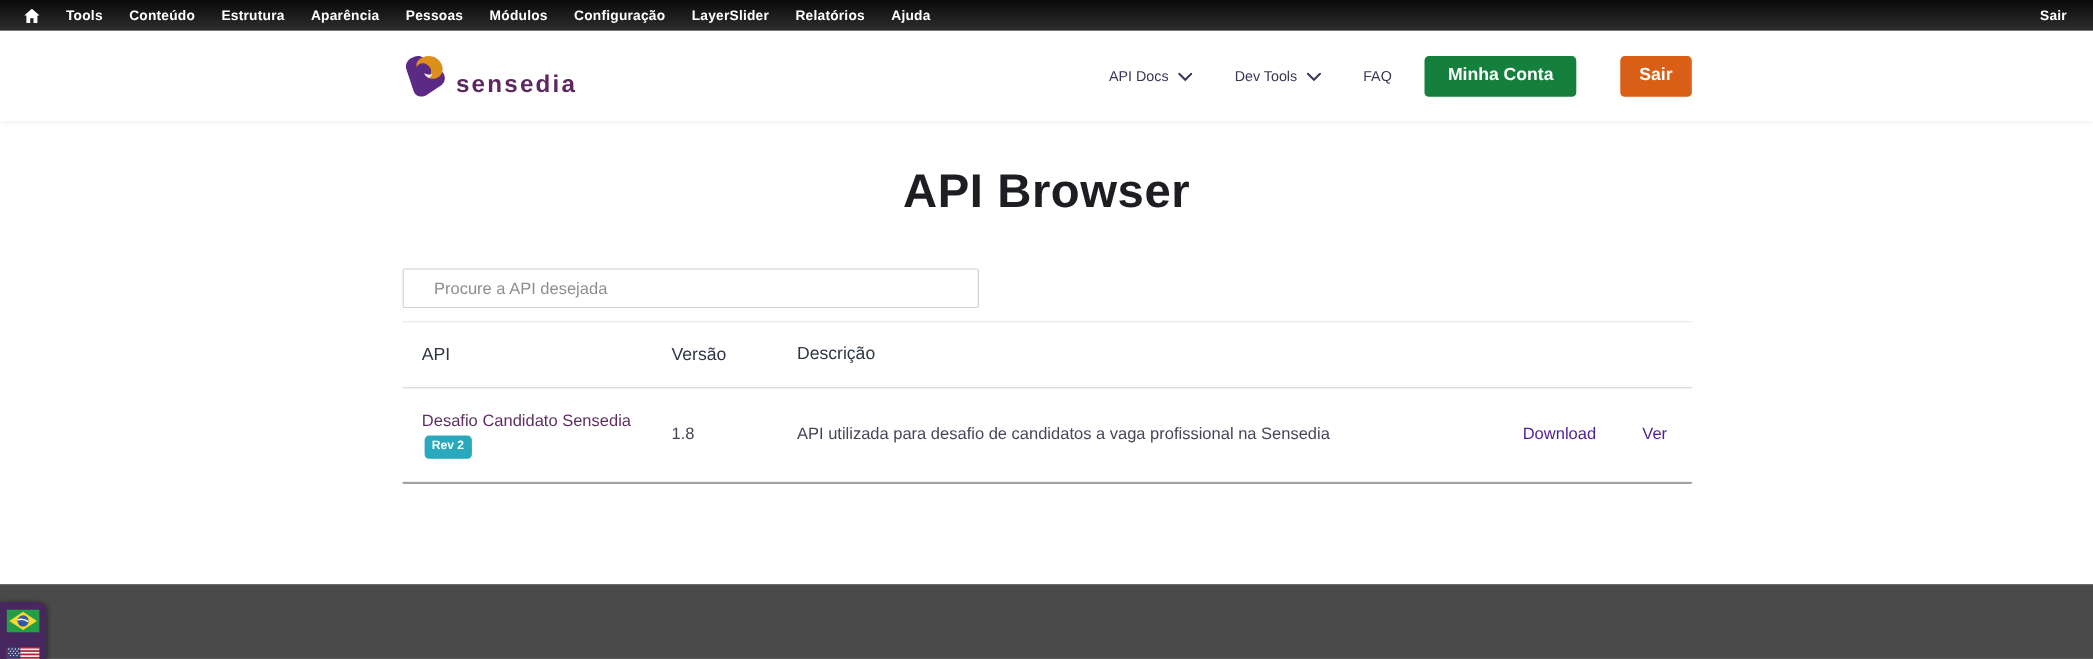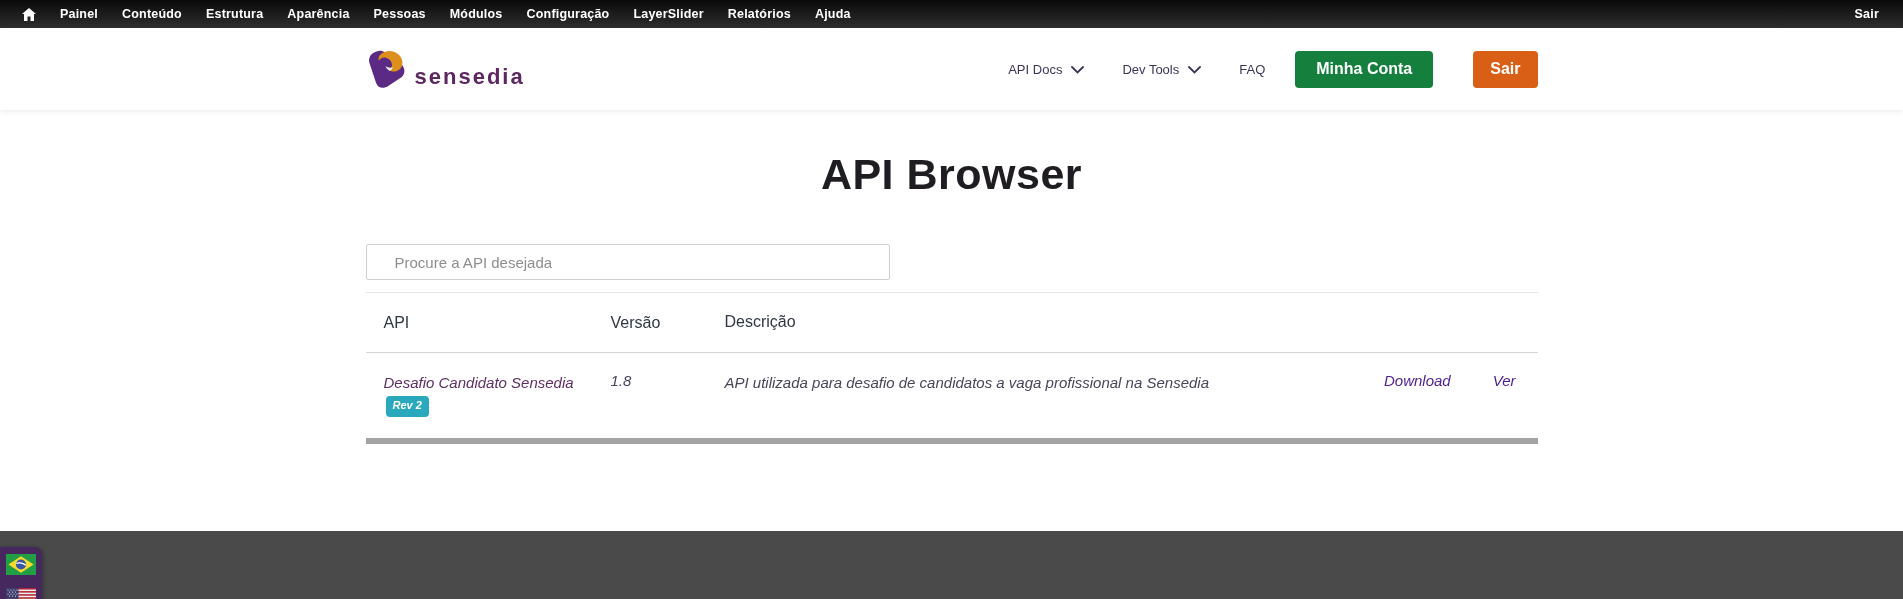--- a/index.html
+++ b/index.html
@@ -40,22 +40,22 @@
   .container { width:1172px; margin:0 auto; }
   .search-input { margin-top:45px; width:524px; height:36px; border:1px solid #cfcfcf;
                   border-radius:2px; padding:0 28px; font-size:15px; color:#444;
                   font-family:"Liberation Sans", sans-serif; outline:none; }
   .search-input::placeholder { color:#8e8e8e; }
 
   .api-table { margin-top:12px; border-top:1px solid #e7e7e7; }
   .t-head { display:flex; align-items:center; height:60px; padding-left:18px;
             border-bottom:1px solid #d4d4d4; color:#2f3744; font-size:16px;
             font-weight:500; }
-  .t-row  { display:flex; align-items:flex-start; padding:19px 0 21px 18px;
-            border-bottom:6px solid #a3a3a3; font-size:15px; color:#4a4458;font-style:italic; }
+  .t-row  { display:flex; align-items:center; padding:19px 0 21px 18px;
+            border-bottom:2px solid #a3a3a3; font-size:15px; color:#4a4458; }
   .col-api { width:193px; margin-right:34px; line-height:1.45; }
   .col-version { width:114px; }
   .col-desc { flex:1; line-height:1.4; }
   .api-link { color:#5e2f63; text-decoration:none; }
   .rev-badge { display:inline-block; background:#2aa9bc; color:#fff; font-size:11px;
                font-weight:700; padding:2px 7px 3px; border-radius:4px;
                vertical-align:1px; margin-left:2px; }
   .col-actions { display:flex; gap:42px; padding-right:22px; }
   .action-link { color:#4c1d95; text-decoration:none; font-size:15px; }
 
@@ -71,21 +71,21 @@
 </style>
 </head>
 <body>
 
 <div class="admin-bar">
   <a class="admin-home" href="#">
     <svg width="14" height="13" viewBox="0 0 14 13">
         <path fill="#fff" d="M7 0 L14 6 H12 V13 H8.5 V8.5 H5.5 V13 H2 V6 H0 Z"></path>
       </svg>
   </a>
-  <a href="#">Painel</a>
+  <a href="#">Tools</a>
   <a href="#">Conteúdo</a>
   <a href="#">Estrutura</a>
   <a href="#">Aparência</a>
   <a href="#">Pessoas</a>
   <a href="#">Módulos</a>
   <a href="#">Configuração</a>
   <a href="#">LayerSlider</a>
   <a href="#">Relatórios</a>
   <a href="#">Ajuda</a>
   <span class="admin-spacer"></span>

